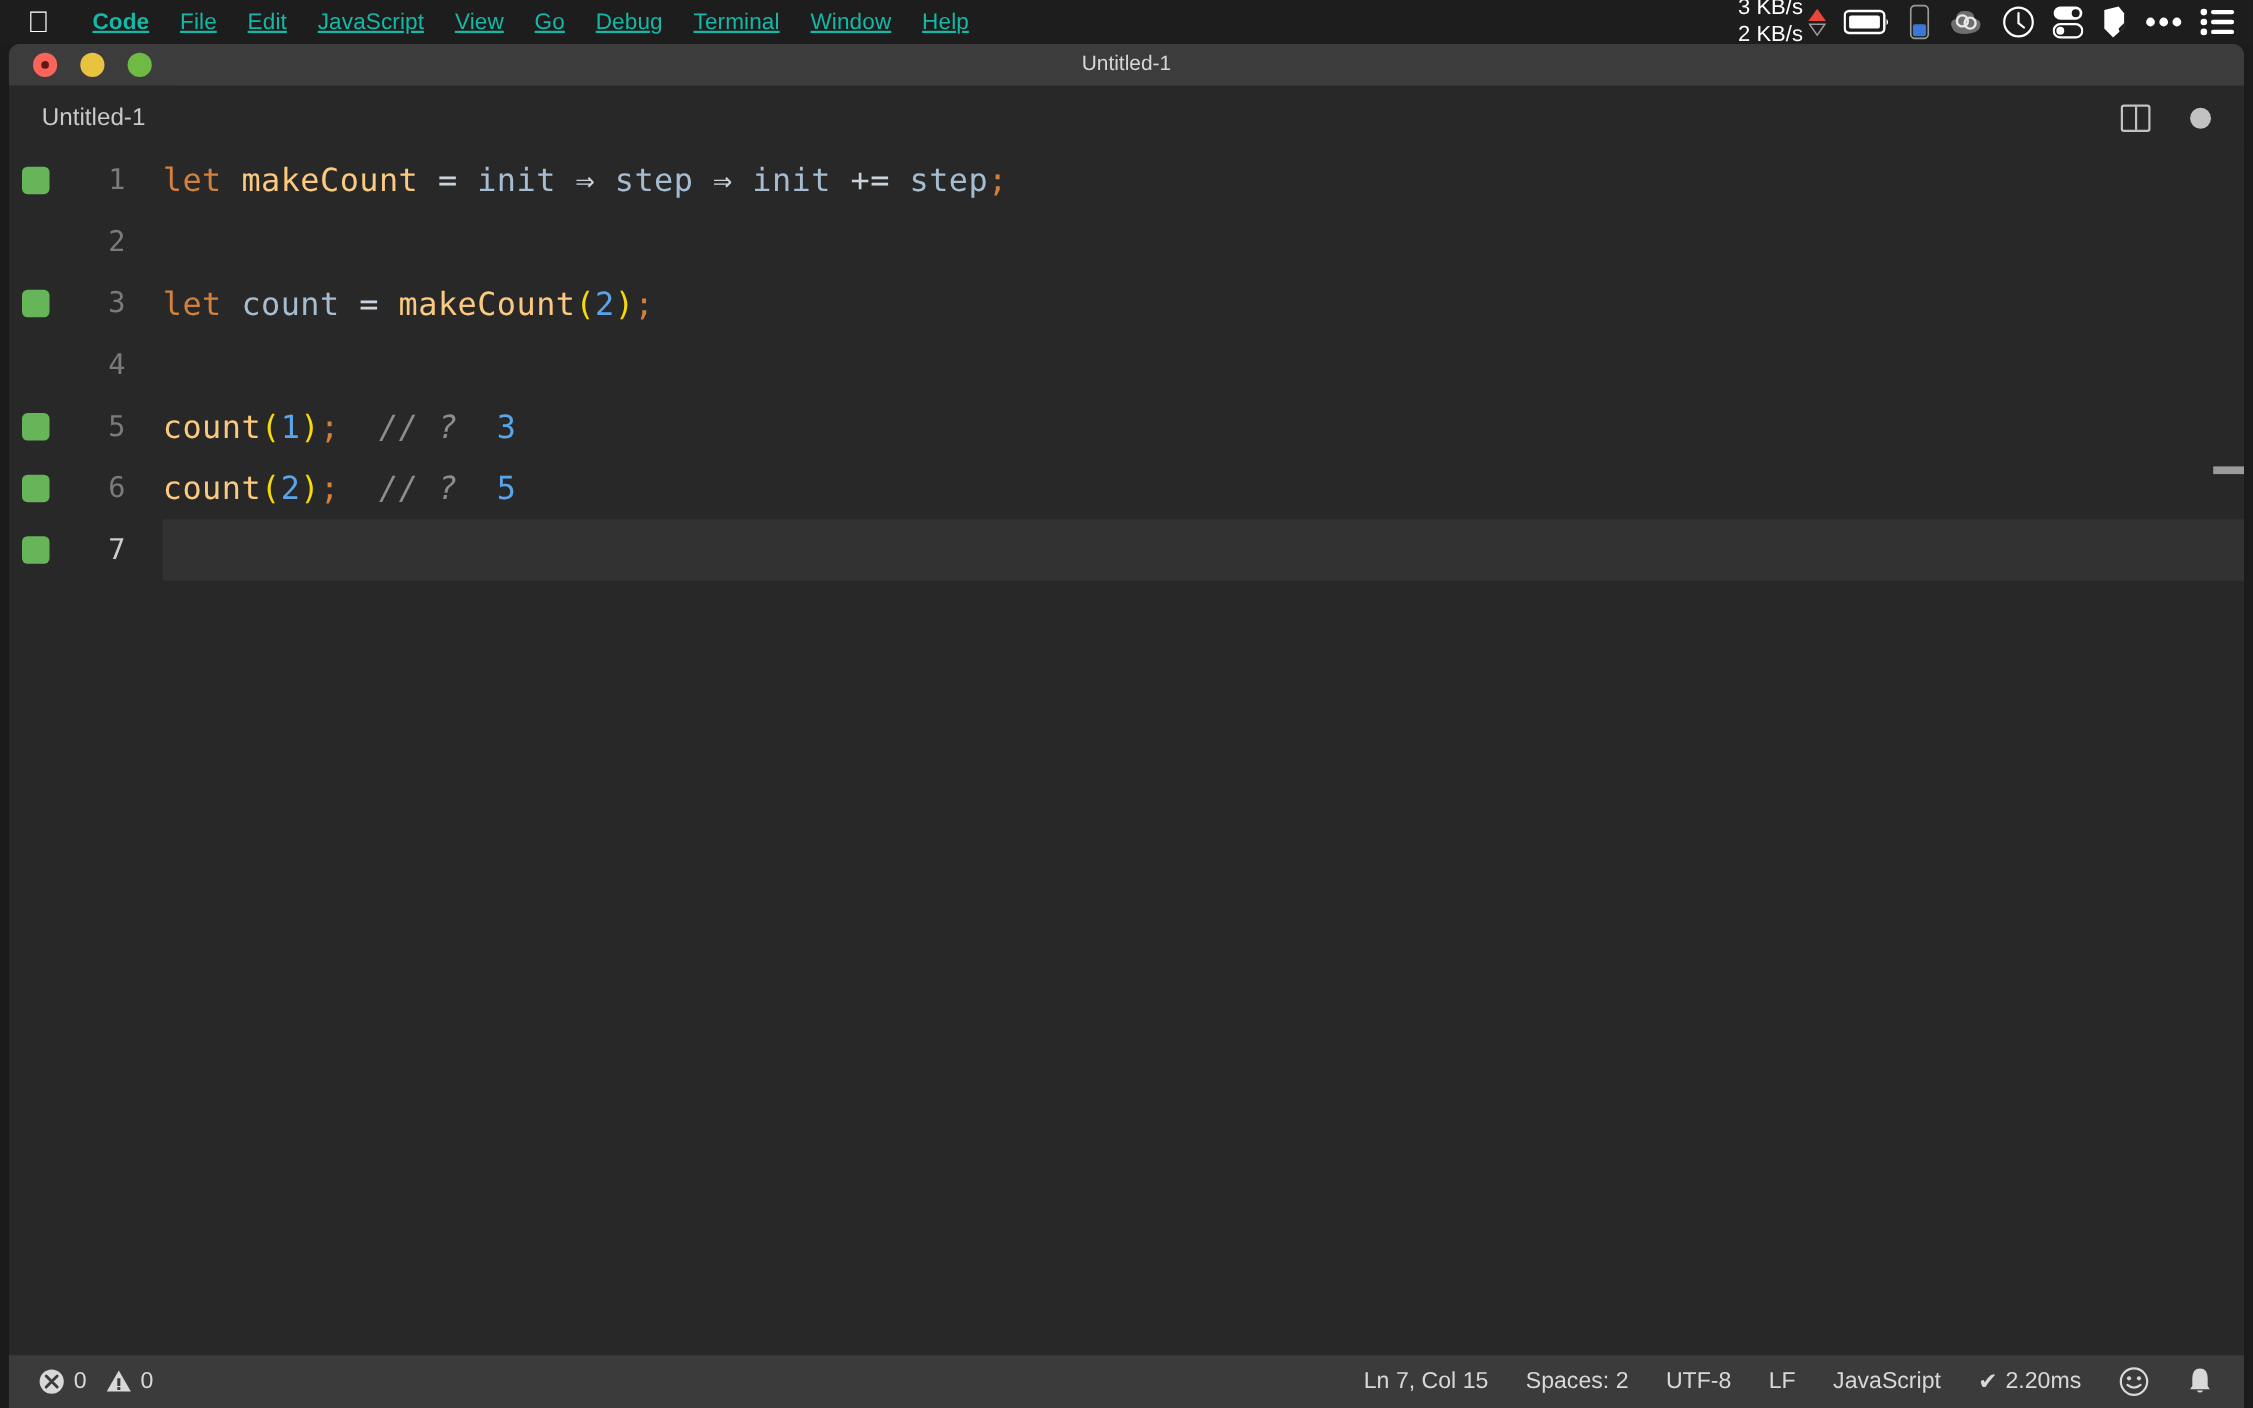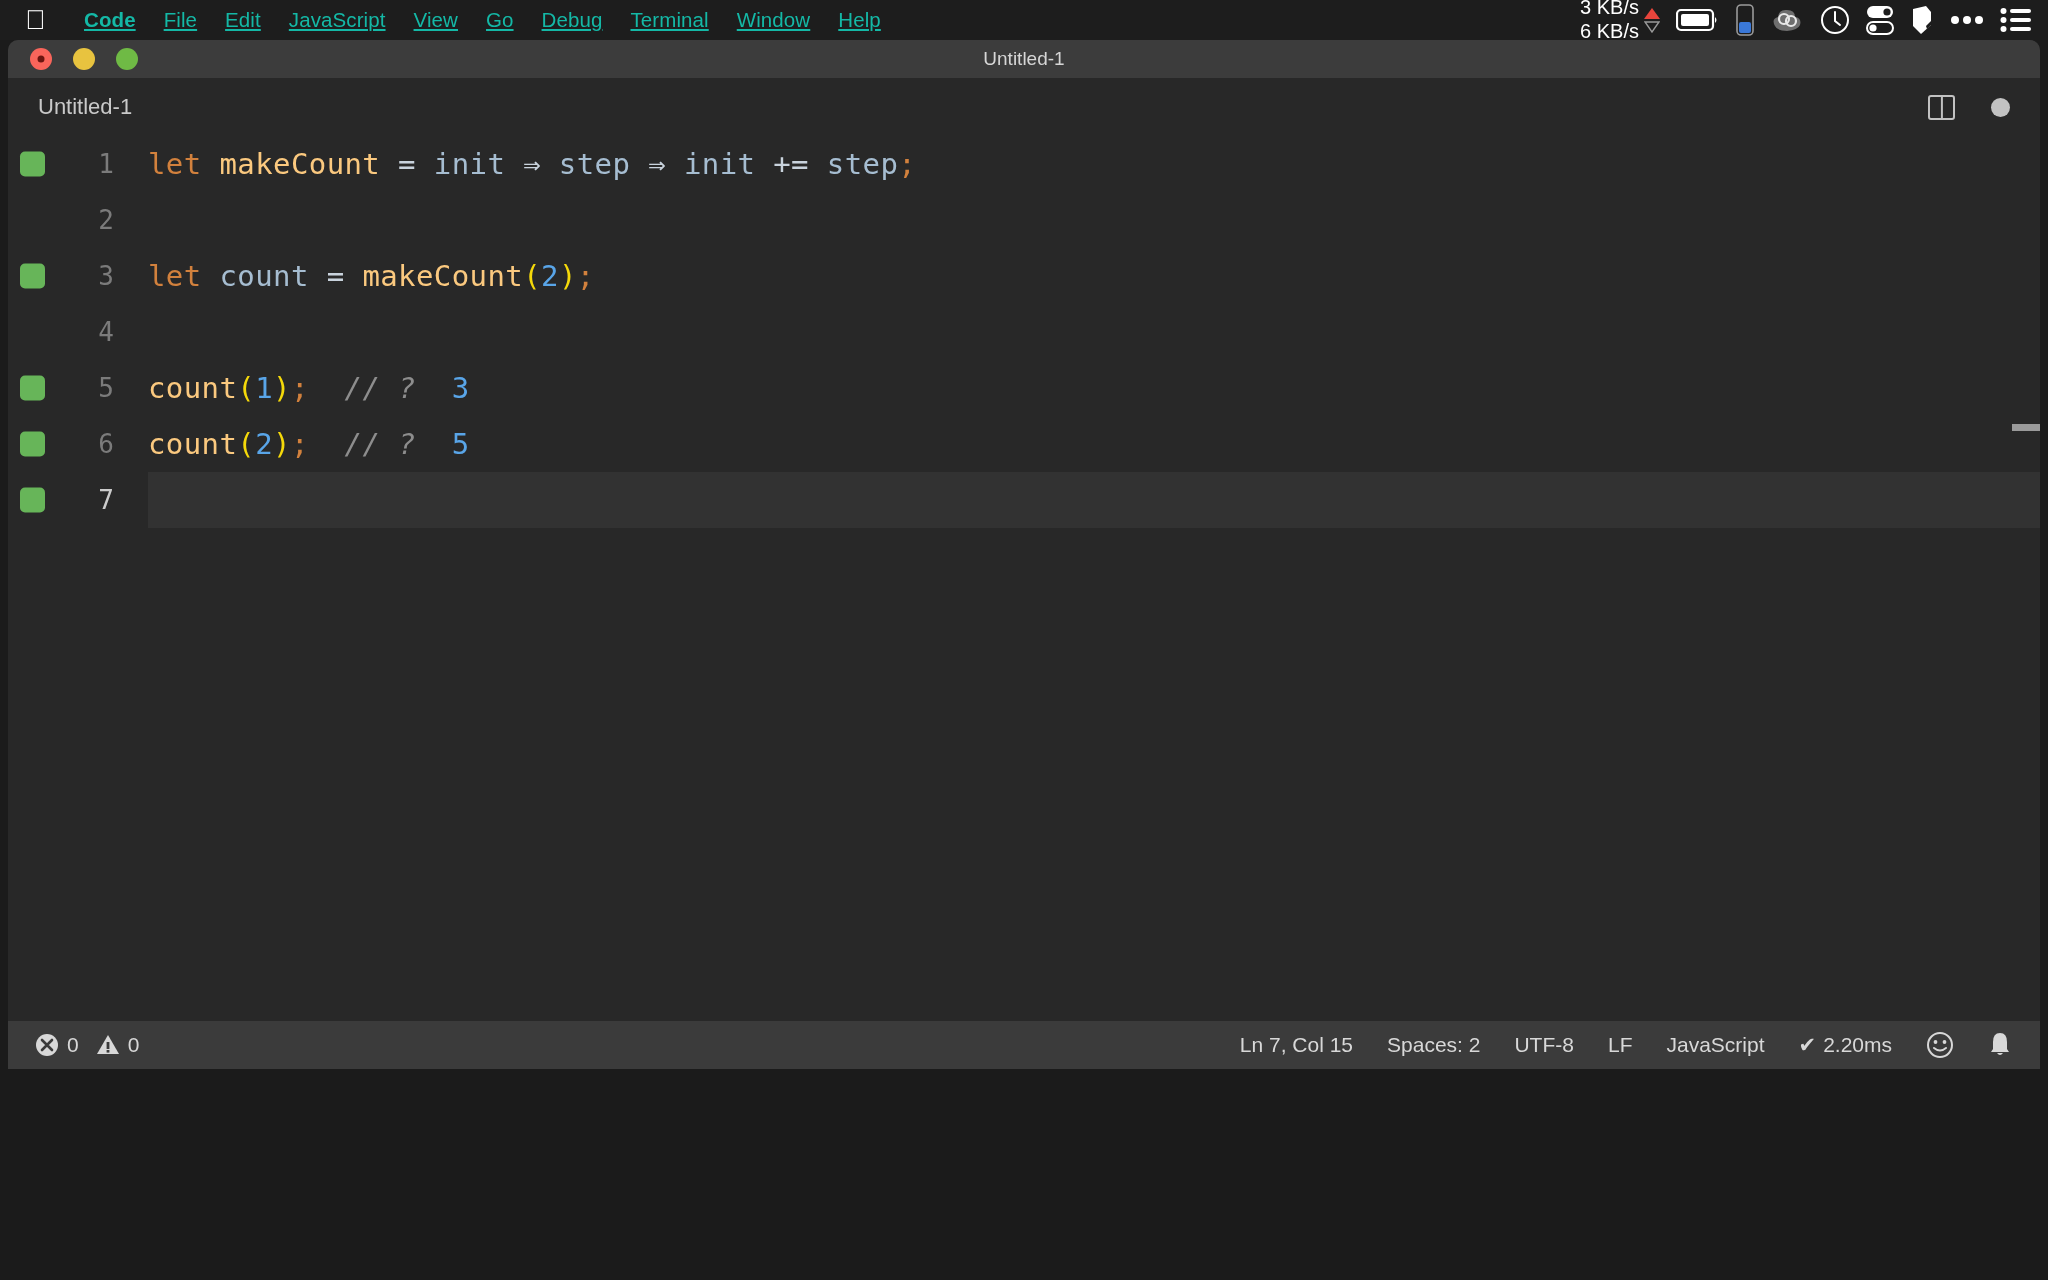--- a/index.html
+++ b/index.html
@@ -36,21 +36,21 @@
   }
   .net-nums{ text-align:right; }
   .net-arrows{ display:flex; flex-direction:column; align-items:center; gap:0px; line-height:1; }
   .tri-up{
     width:0;height:0;border-left:8px solid transparent;border-right:8px solid transparent;
     border-bottom:11px solid #e8453c; margin-bottom:2px;
   }
   .mb-icon{ display:flex; align-items:center; justify-content:center; color:#fff; }
   
   #window{
-    position:absolute; left:8px; top:40px; width:2032px; height:1029px;
+    position:absolute; left:8px; top:40px; width:2032px; height:1240px;
     background:#282828; border-radius:10px 10px 0 0; overflow:hidden;
   }
   #titlebar{
     height:38px; background:#3c3c3c; position:relative;
     display:flex; align-items:center;
   }
   #traffic{ display:flex; gap:21px; padding-left:22px; align-items:center; }
   .tl{ width:22px;height:22px;border-radius:50%; position:relative; }
   .tl.red{ background:#f9655b; }
   .tl.red::after{
@@ -151,21 +151,21 @@
     <div class="menu-item">Debug</div>
     <div class="menu-item">Terminal</div>
     <div class="menu-item">Window</div>
     <div class="menu-item">Help</div>
   </div>
 
   <div id="menu-right">
     <div class="net-speed">
       <div class="net-nums">
         <div>3 KB/s</div>
-        <div>6 KB/s</div>
+        <div>2 KB/s</div>
       </div>
       <div class="net-arrows">
         <div class="tri-up"></div>
         <svg width="16" height="12" viewBox="0 0 16 12">
           <path d="M1 1 L15 1 L8 11 Z" fill="none" stroke="#9a9a9a" stroke-width="1.4"></path>
         </svg>
       </div>
     </div>
 
     <div class="mb-icon">

